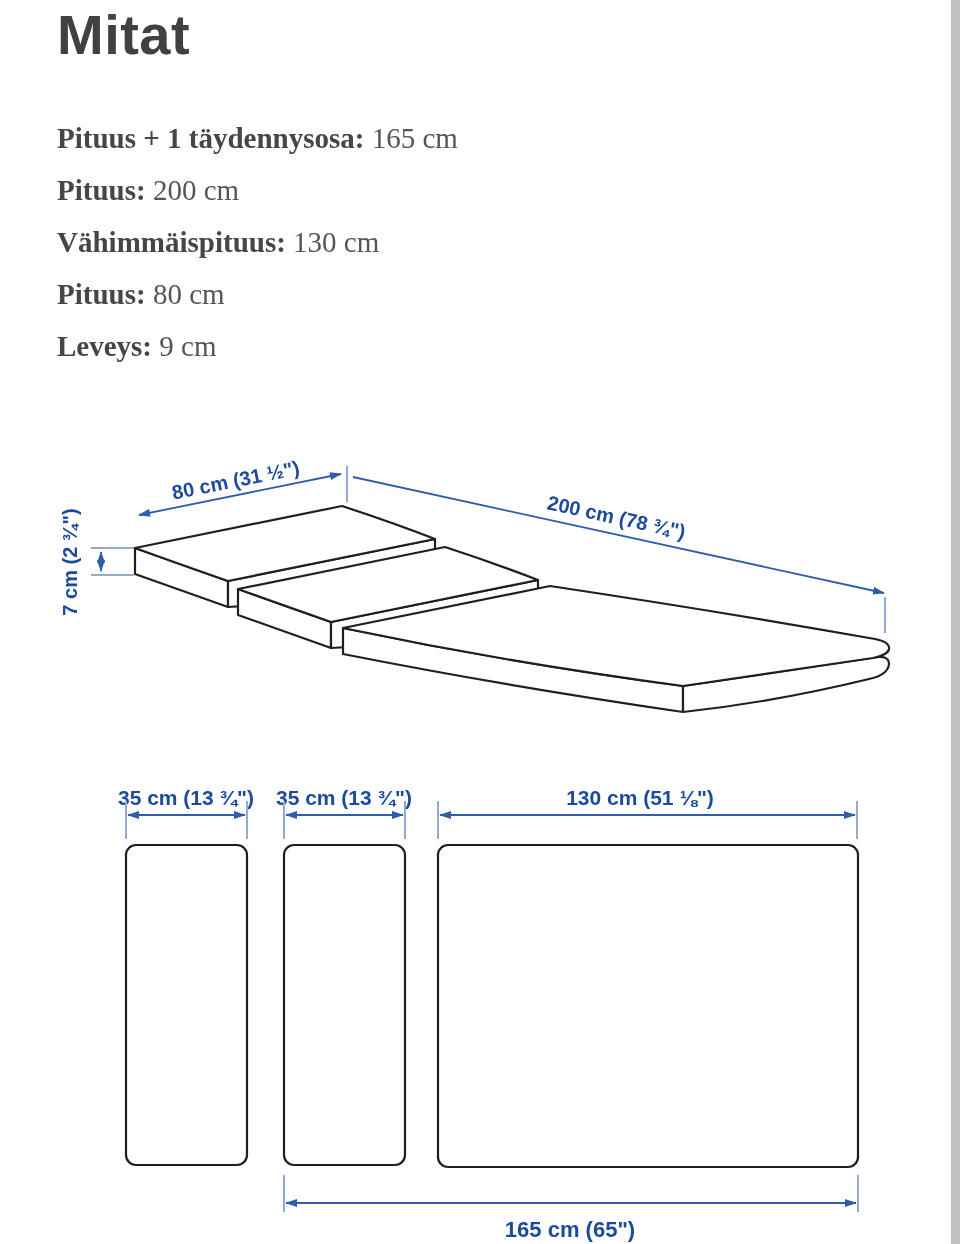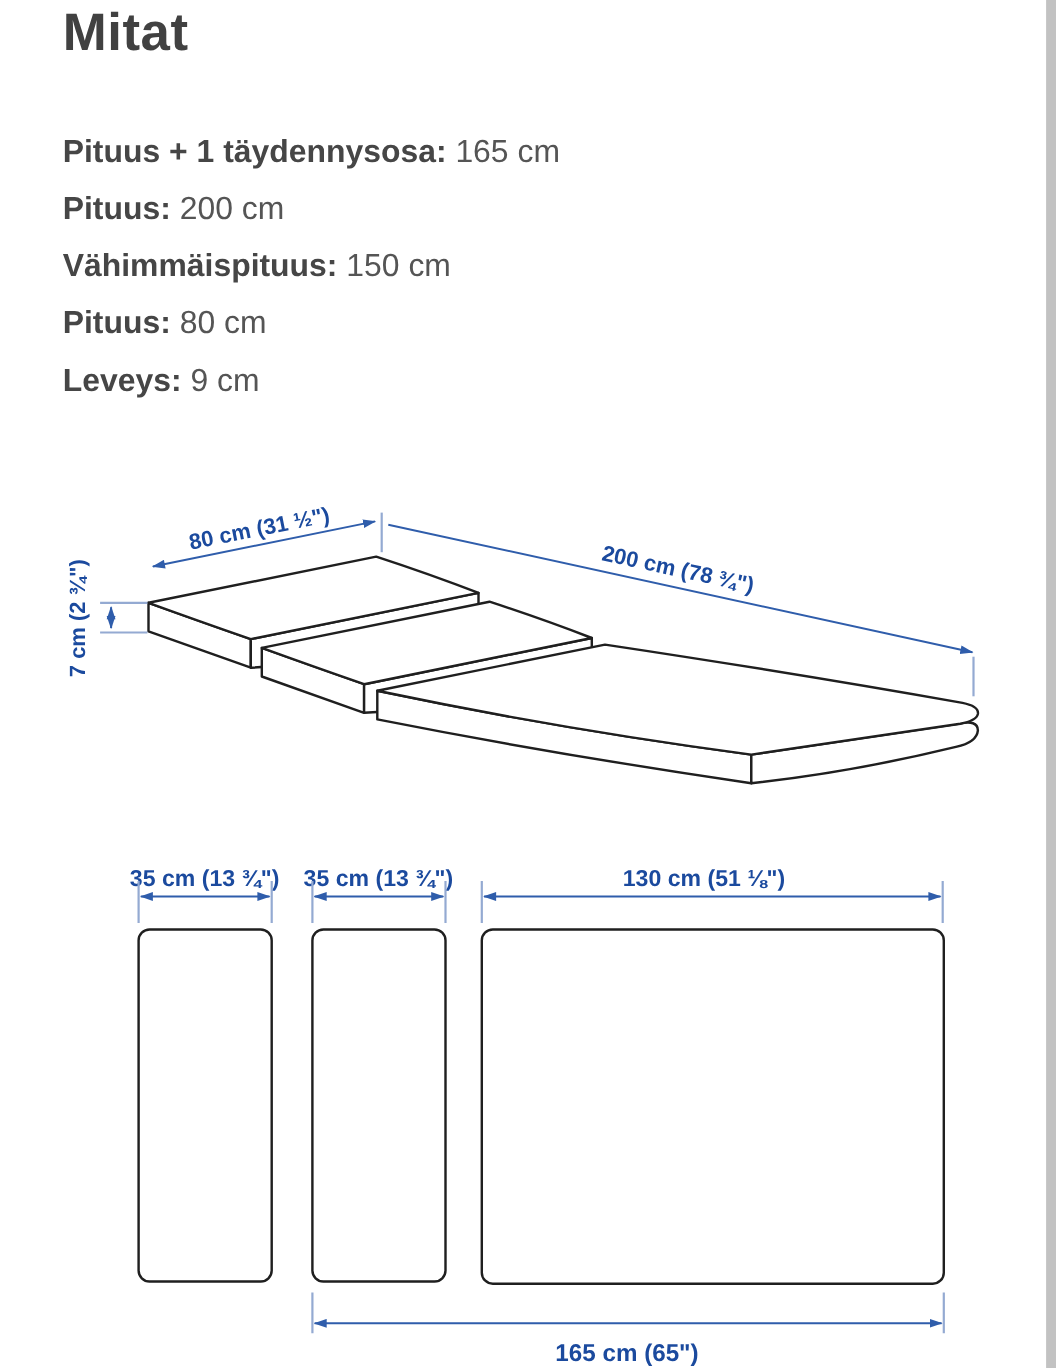--- a/index.html
+++ b/index.html
@@ -3,23 +3,23 @@
 <meta charset="utf-8">
 <style>
   html,body{margin:0;padding:0;}
   body{
     width:960px;height:1244px;position:relative;background:#ffffff;
     font-family:"Liberation Sans", sans-serif;overflow:hidden;
   }
   .page{position:absolute;inset:0;}
   h1.title{
     position:absolute;left:57px;top:2px;margin:0;
-    font-size:48px;font-weight:bold;color:#414141;letter-spacing:.5px;
+    font-size:56px;font-weight:bold;color:#414141;letter-spacing:.5px;
   }
-  .dim-list{position:absolute;left:57px;top:112px;}
+  .dim-list{position:absolute;left:57px;top:112px;font-family:Liberation Serif, serif;}
   .dim-row{font-size:29px;line-height:52px;color:#555555;white-space:nowrap;}
   .dim-row b{font-weight:bold;color:#464646;}
   svg text{font-family:"Liberation Sans", sans-serif;}
   .svg3d{position:absolute;left:55px;top:445px;}
   .svg2d{position:absolute;left:100px;top:775px;}
   .scrollbar{
     position:absolute;right:0;top:0;width:9px;height:1244px;background:#c2c2c2;
   }
   .blue-dim-text{font-weight:bold;fill:#1b4a9e;}
   .outline{fill:#ffffff;stroke:#1f1f1f;stroke-width:2.2;stroke-linejoin:round;stroke-linecap:round;}
@@ -31,21 +31,21 @@
 
 <div class="page">
 
   <h1 class="title">Mitat</h1>
 
   <div class="dim-list" id="dim-list">
   <div class="dim-row"><b>Pituus + 1 täydennysosa:</b><span> 165 cm</span></div>
 
   <div class="dim-row"><b>Pituus:</b><span> 200 cm</span></div>
 
-  <div class="dim-row"><b>Vähimmäispituus:</b><span> 150 cm</span></div>
+  <div class="dim-row"><b>Vähimmäispituus:</b><span> 130 cm</span></div>
 
   <div class="dim-row"><b>Pituus:</b><span> 80 cm</span></div>
 
   <div class="dim-row"><b>Leveys:</b><span> 9 cm</span></div>
 </div>
 
   <svg class="svg3d" width="900" height="280" viewBox="0 0 900 280">
     <defs>
       <marker id="ah-e" markerWidth="13" markerHeight="10" refX="11" refY="4" orient="auto" markerUnits="userSpaceOnUse">
         <path d="M0,0 L12,4 L0,8 Z" fill="#2f5dab"></path>

